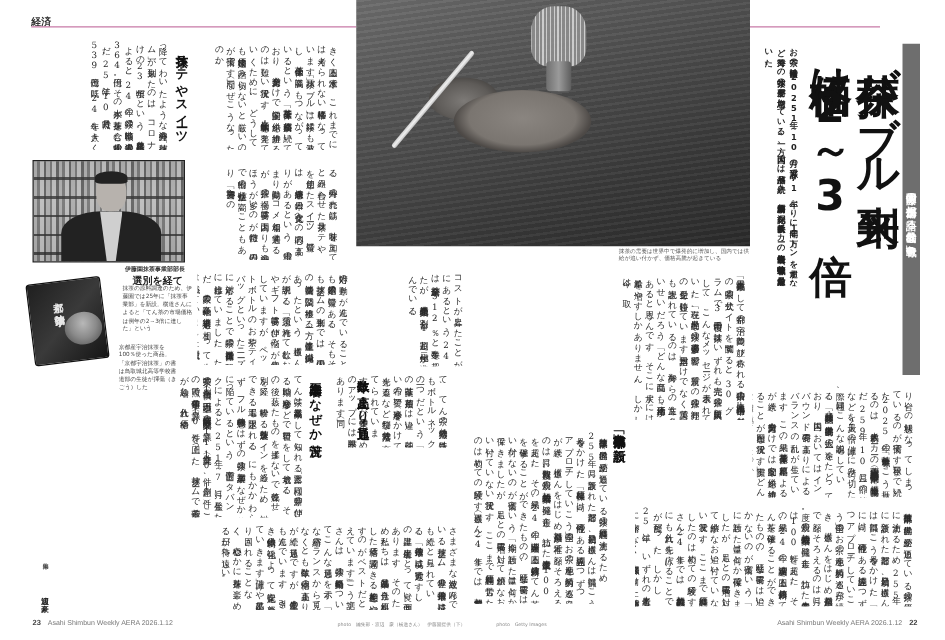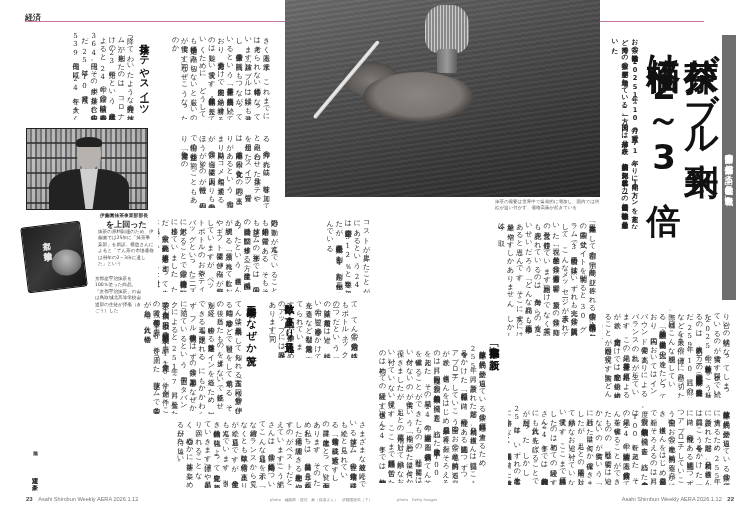--- a/index.html
+++ b/index.html
@@ -103,21 +103,21 @@
 <div class="abs body-text vt" style="left:26px; top:32px; width:108px; height:88px;">降ってわいたような海外発の「抹茶ブーム」が到来したのは、コロナ禍明けの23年頃だという。農林水産省によると、24年の緑茶の輸出額は過去最高の364億円。その大半が抹茶を含む粉末状の緑茶だ。25年は10月時点で539億円と既に24年を大きく上回</div>
 
 <div class="abs person-photo">
   <div class="shelves"></div>
   <div class="person-body"></div>
   <div class="person-shirt"></div>
   <div class="person-head"></div>
   <div class="person-hair"></div>
 </div>
 <div class="abs person-name-title" style="left:100px; top:212px;">伊藤園抹茶事業部部長</div>
-<div class="abs person-name" style="left:106px; top:219px;">を上回った</div>
+<div class="abs person-name" style="left:106px; top:219px;">選別を経て</div>
 <div class="abs person-desc" style="left:98px; top:229px; width:56px;">抹茶の原料調達のため、伊藤園では25年に「抹茶事業部」を新設。横道さんによると「てん茶の市場価格は例年の2～3倍に達した」という</div>
 
 <div class="abs product">
   <div class="label">京都 宇治抹茶</div>
   <div class="cup"></div>
 </div>
 <div class="abs person-desc" style="left:95px; top:276px; width:50px;">京都産宇治抹茶を100％使った商品。「京都宇治抹茶」の書は鳥取城北高等学校書道部の生徒が揮毫（きごう）した</div>
 
 <div class="abs body-text vt" style="left:152px; top:130px; width:118px; height:78px;">る。海外の売れ筋は、甘味を加えて牛乳と組み合わせた抹茶ラテや、抹茶を使用したスイーツ。背景には、健康志向や日本の食文化への関心の高まりがあるという。市場の高止まり動向はコメ相場と共通するが、抹茶の場合、需要は国内よりも海外のほうが多いのが特徴だ。円安の影響で輸出の収益性が高いこともあり、「海外需要への</div>
 

